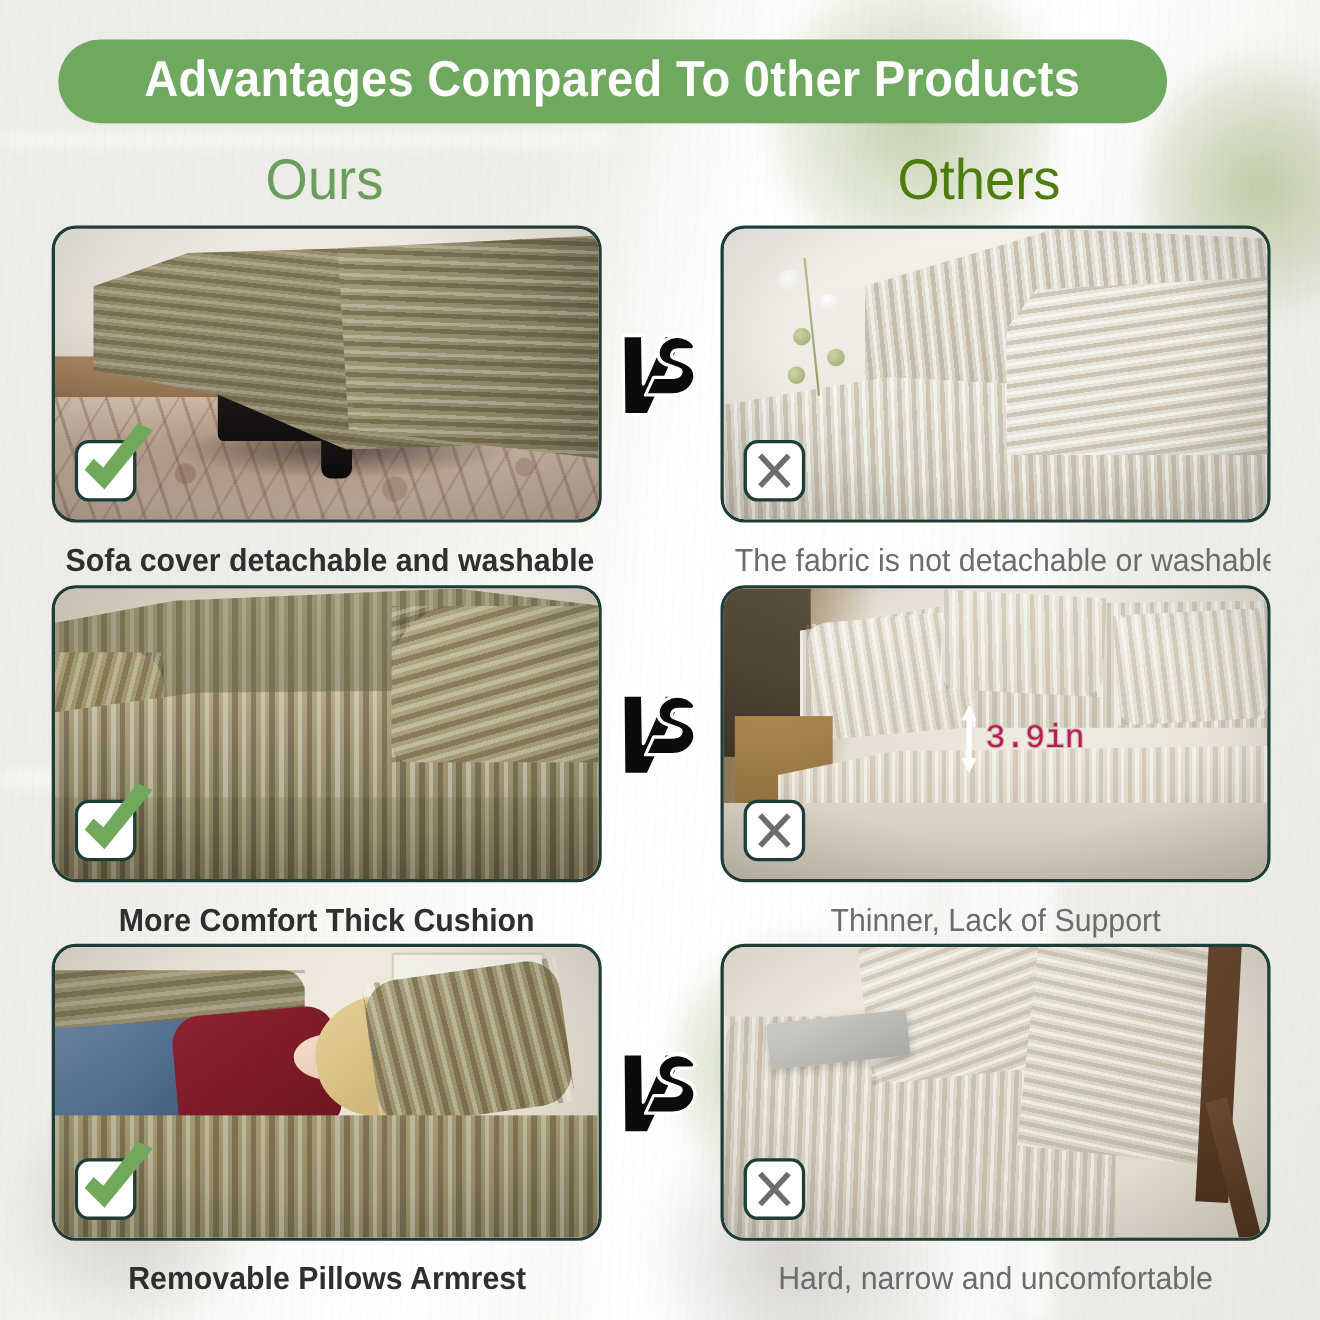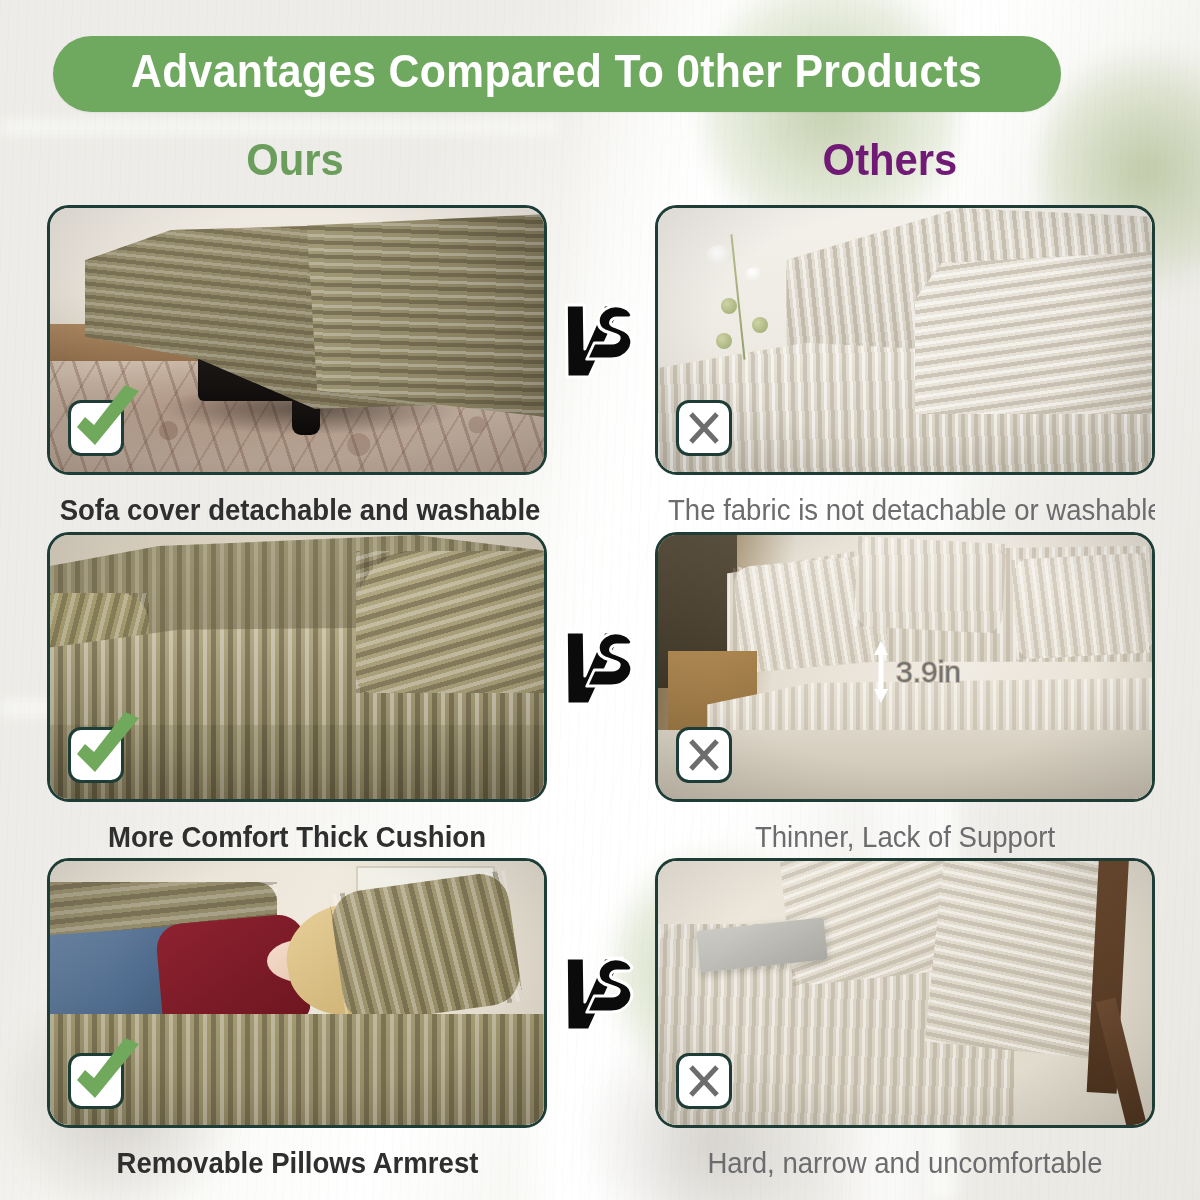--- a/index.html
+++ b/index.html
@@ -71,24 +71,24 @@
     color:#ffffff;
     font-size:46px;
     font-weight:bold;
     letter-spacing:.3px;
     line-height:1.12;
     transform:scaleX(.93);
     white-space:nowrap;
   }
 
   
-  .col-head{ position:absolute; top:138px; font-size:44px; font-weight:bold; line-height:1; }
+  .col-head{ position:absolute; top:138px; font-size:52px; font-weight:normal; line-height:1; }
   .col-head span{ display:block; transform:scaleX(.95); }
   .head-ours{ left:0; width:590px; text-align:center; color:#6b9e5c; }
-  .head-others{ left:590px; width:600px; text-align:center; color:#701a75; }
+  .head-others{ left:590px; width:600px; text-align:center; color:#4d7c0f; }
 
   
   .row{ position:absolute; left:0; width:1200px; }
   .row-1{ top:205px; }
   .row-2{ top:532px; }
   .row-3{ top:858px; }
 
   .card{
     position:absolute;
     border:3px solid #1d3d36;
@@ -135,24 +135,25 @@
   .dim-label{
     font-size:30px; font-weight:bold; line-height:1; margin-left:4px;
     white-space:nowrap;
   }
   .dim-ours .dim-label{
     color:#ffffff;
     -webkit-text-stroke:3px #5f9c4f;
     paint-order:stroke fill;
   }
   .dim-others .dim-label{
-    color:#737373;
+    color:#be185d;
     -webkit-text-stroke:2px rgba(170,150,120,.55);
     paint-order:stroke fill;
     font-weight:normal;
+    font-family:Liberation Mono, monospace;
   }
 
   
   .ribs{ position:absolute; inset:0; }
 
   
   .p1l-wall{ position:absolute; left:0; top:0; width:100%; height:46%;
     background:linear-gradient(180deg,#efeae2 0%,#e8e2d8 70%,#ded7cb 100%); }
   .p1l-floor{ position:absolute; left:0; top:44%; width:100%; height:56%;
     background:linear-gradient(180deg,#a9855f 0%,#8d6b4a 30%,#7c5c3e 100%); }

